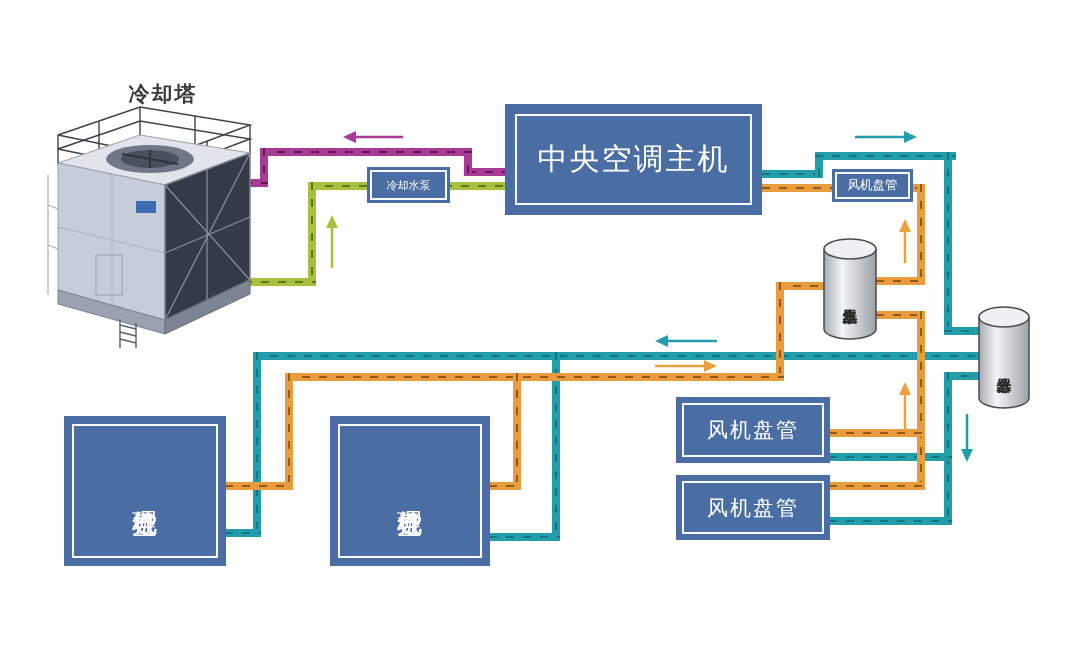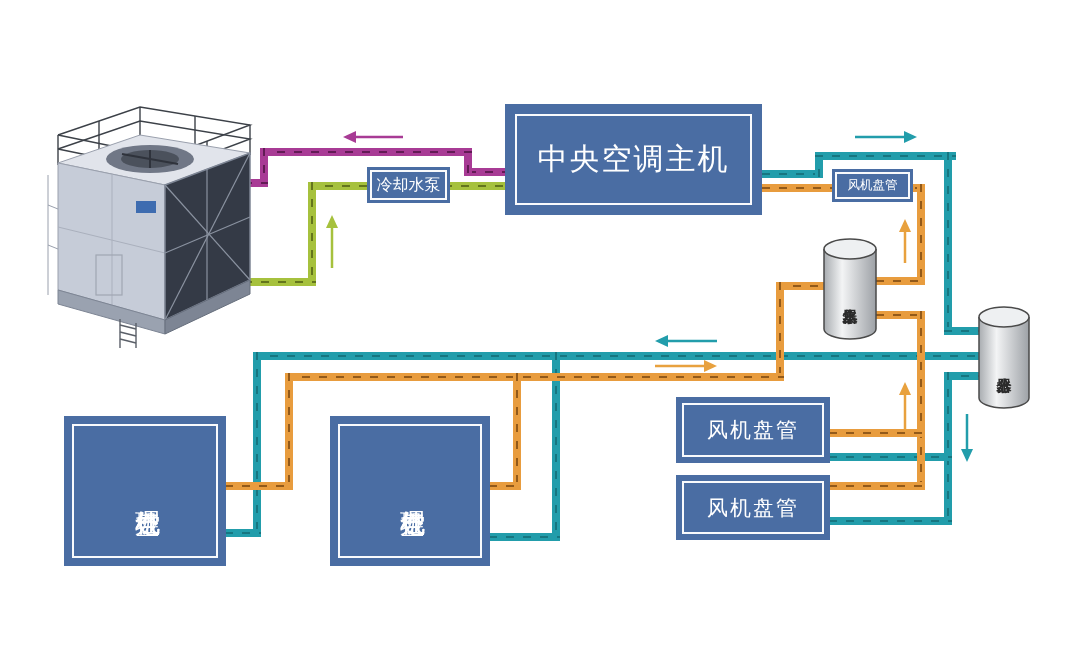--- a/index.html
+++ b/index.html
@@ -16,21 +16,21 @@
             background-size:2px 100%; background-position:50% 0; }
   .mag { background-color:var(--pipe_magenta); --dc:rgba(40,0,32,.55); }
   .grn { background-color:var(--pipe_green);   --dc:rgba(45,55,0,.55); }
   .org { background-color:var(--pipe_orange);  --dc:rgba(90,45,0,.6); }
   .tea { background-color:var(--pipe_teal);    --dc:rgba(0,45,50,.35); }
 
   
   .unit { position:absolute; z-index:3; background:var(--box_blue); }
   .unit .inner { position:absolute; border:2px solid rgba(255,255,255,.97);
                  display:flex; align-items:center; justify-content:center;
-                 color:#fff; text-align:center;font-family:Liberation Mono, monospace; }
+                 color:#fff; text-align:center; }
   .inset10 .inner { inset:10px; }
   .inset8  .inner { inset:8px; }
   .inset6  .inner { inset:6px; }
   .inset3  .inner { inset:3px; }
   .vtext { writing-mode:vertical-rl; text-orientation:upright; line-height:1.05; }
 
   
   .cyl { position:absolute; z-index:3; }
   .cyl .lbl { position:absolute; left:0; right:0; top:16px; bottom:0;
               display:flex; align-items:center; justify-content:center;
@@ -115,20 +115,21 @@
     <g stroke="#e8a13e" fill="#e8a13e">
       <line x1="905" y1="432" x2="905" y2="395" stroke-width="2.5"></line>
       <polygon points="899,395 905,382 911,395" stroke="none"></polygon>
     </g>
     <g stroke="#229dab" fill="#229dab">
       <line x1="967" y1="414" x2="967" y2="449" stroke-width="2.5"></line>
       <polygon points="961,449 967,462 973,449" stroke="none"></polygon>
     </g>
   </svg>
 
+  <div id="tower-label">冷却塔</div>
   <svg id="tower" width="215" height="245" viewBox="0 0 215 245">
 
     <g stroke="#3c4148" stroke-width="1.4" fill="none">
       <polyline points="18,30 100,2 210,20 125,52 18,30"></polyline>
       <polyline points="18,44 100,16 210,34 125,66 18,44"></polyline>
       <line x1="18" y1="30" x2="18" y2="60"></line>
       <line x1="100" y1="2" x2="100" y2="32"></line>
       <line x1="210" y1="20" x2="210" y2="50"></line>
       <line x1="125" y1="52" x2="125" y2="82"></line>
       <line x1="59" y1="16" x2="59" y2="46"></line>
@@ -171,21 +172,21 @@
       <line x1="8" y1="100" x2="18" y2="104"></line>
       <line x1="8" y1="140" x2="18" y2="144"></line>
     </g>
   </svg>
 
   <div class="unit inset10" style="left:505px;top:104px;width:257px;height:111px">
     <div class="inner" style="font-size:30px;letter-spacing:2px">中央空调主机</div>
   </div>
 
   <div class="unit inset3" style="left:367px;top:167px;width:83px;height:36px">
-    <div class="inner" style="font-size:16px">冷却水泵</div>
+    <div class="inner" style="font-size:11px">冷却水泵</div>
   </div>
 
   <div class="unit inset3" style="left:832px;top:169px;width:81px;height:33px">
     <div class="inner" style="font-size:12.5px">风机盘管</div>
   </div>
 
   <div class="unit inset8" style="left:64px;top:416px;width:162px;height:150px">
     <div class="inner">
         <span class="vtext" style="font-size:25px">空气处理机</span>
       </div>

